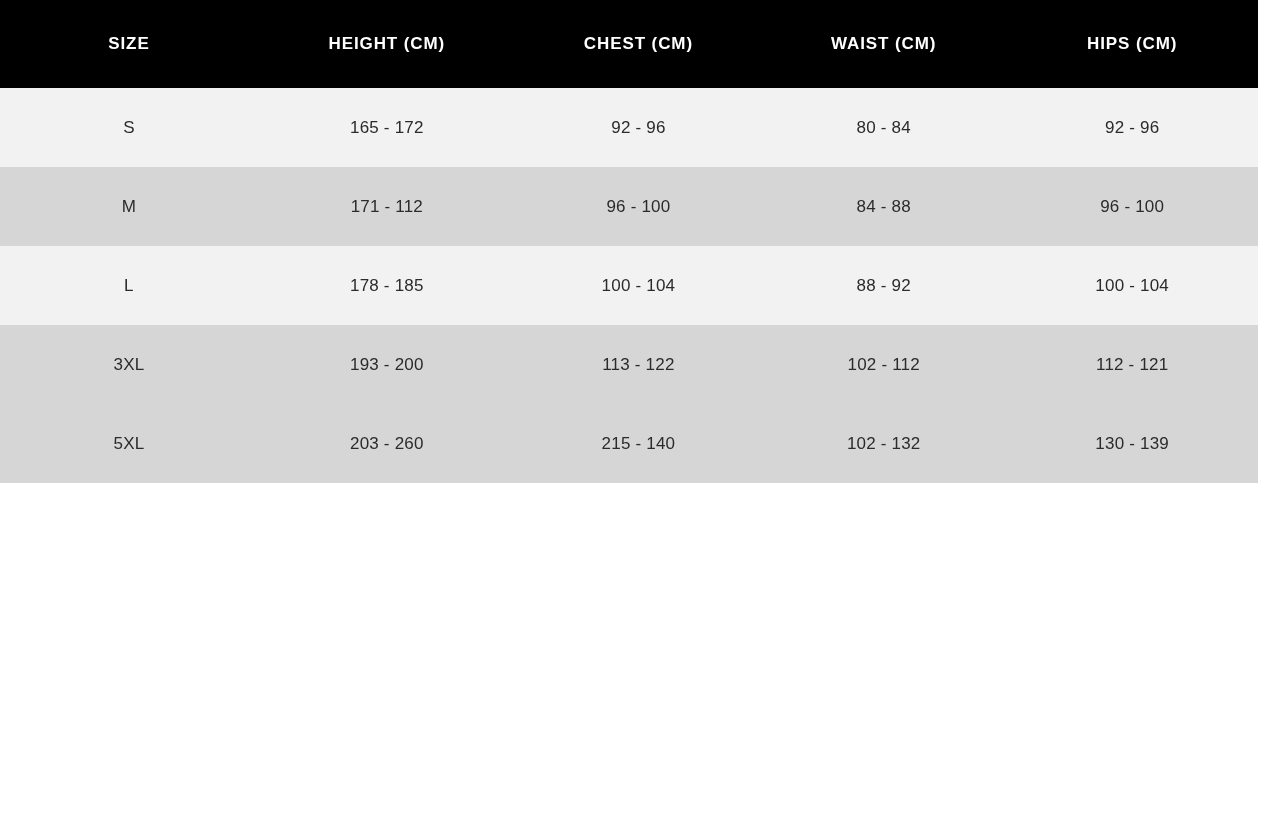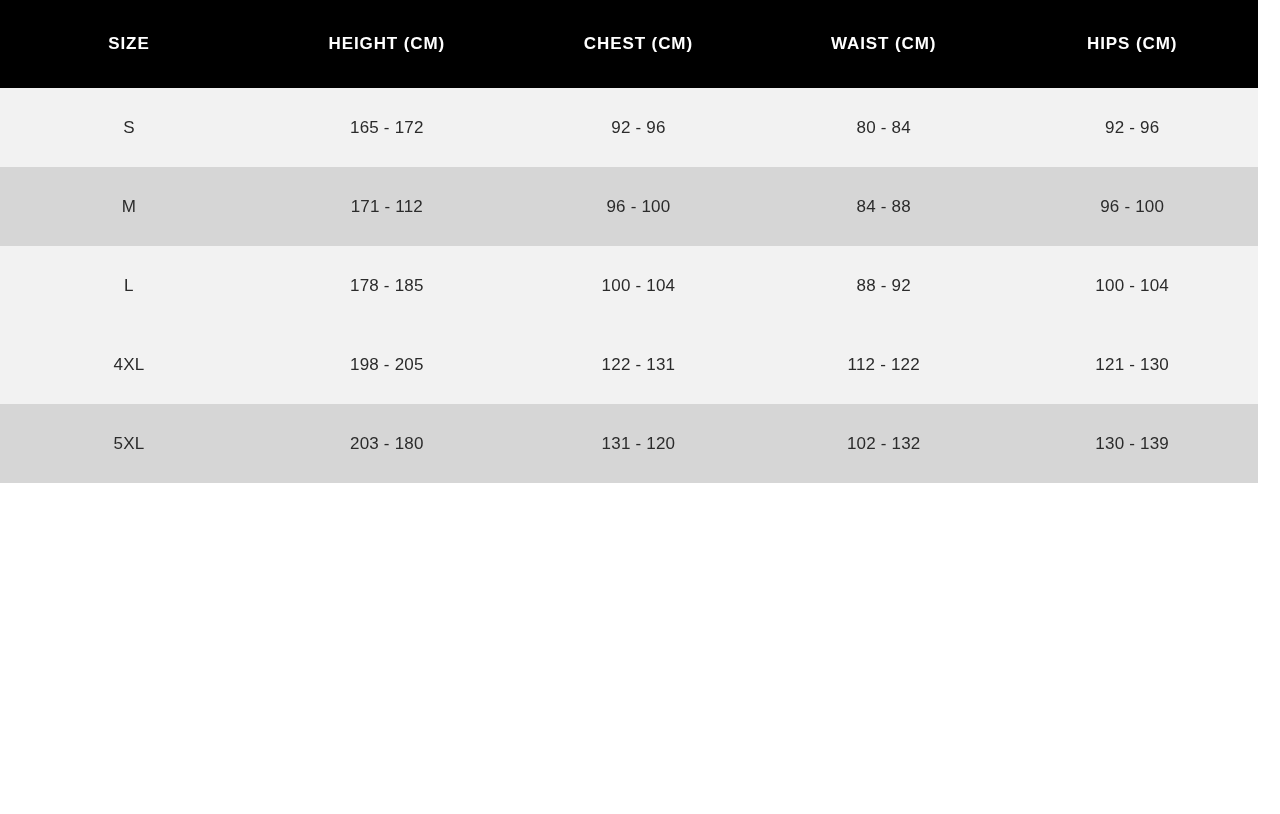--- a/index.html
+++ b/index.html
@@ -95,29 +95,29 @@
         <td>84 - 88</td>
         <td>96 - 100</td>
       </tr>
       <tr class="row-light">
         <td>L</td>
         <td>178 - 185</td>
         <td>100 - 104</td>
         <td>88 - 92</td>
         <td>100 - 104</td>
       </tr>
-      <tr class="row-light">
-        <td>4XL</td>
-        <td>198 - 205</td>
-        <td>122 - 131</td>
-        <td>112 - 122</td>
-        <td>121 - 130</td>
+      <tr class="row-dark">
+        <td>3XL</td>
+        <td>193 - 200</td>
+        <td>113 - 122</td>
+        <td>102 - 112</td>
+        <td>112 - 121</td>
       </tr>
       <tr class="row-dark">
         <td>5XL</td>
-        <td>203 - 180</td>
-        <td>131 - 120</td>
+        <td>203 - 260</td>
+        <td>215 - 140</td>
         <td>102 - 132</td>
         <td>130 - 139</td>
       </tr>
     </tbody>
   </table>
 </div>
 
 </body></html>

